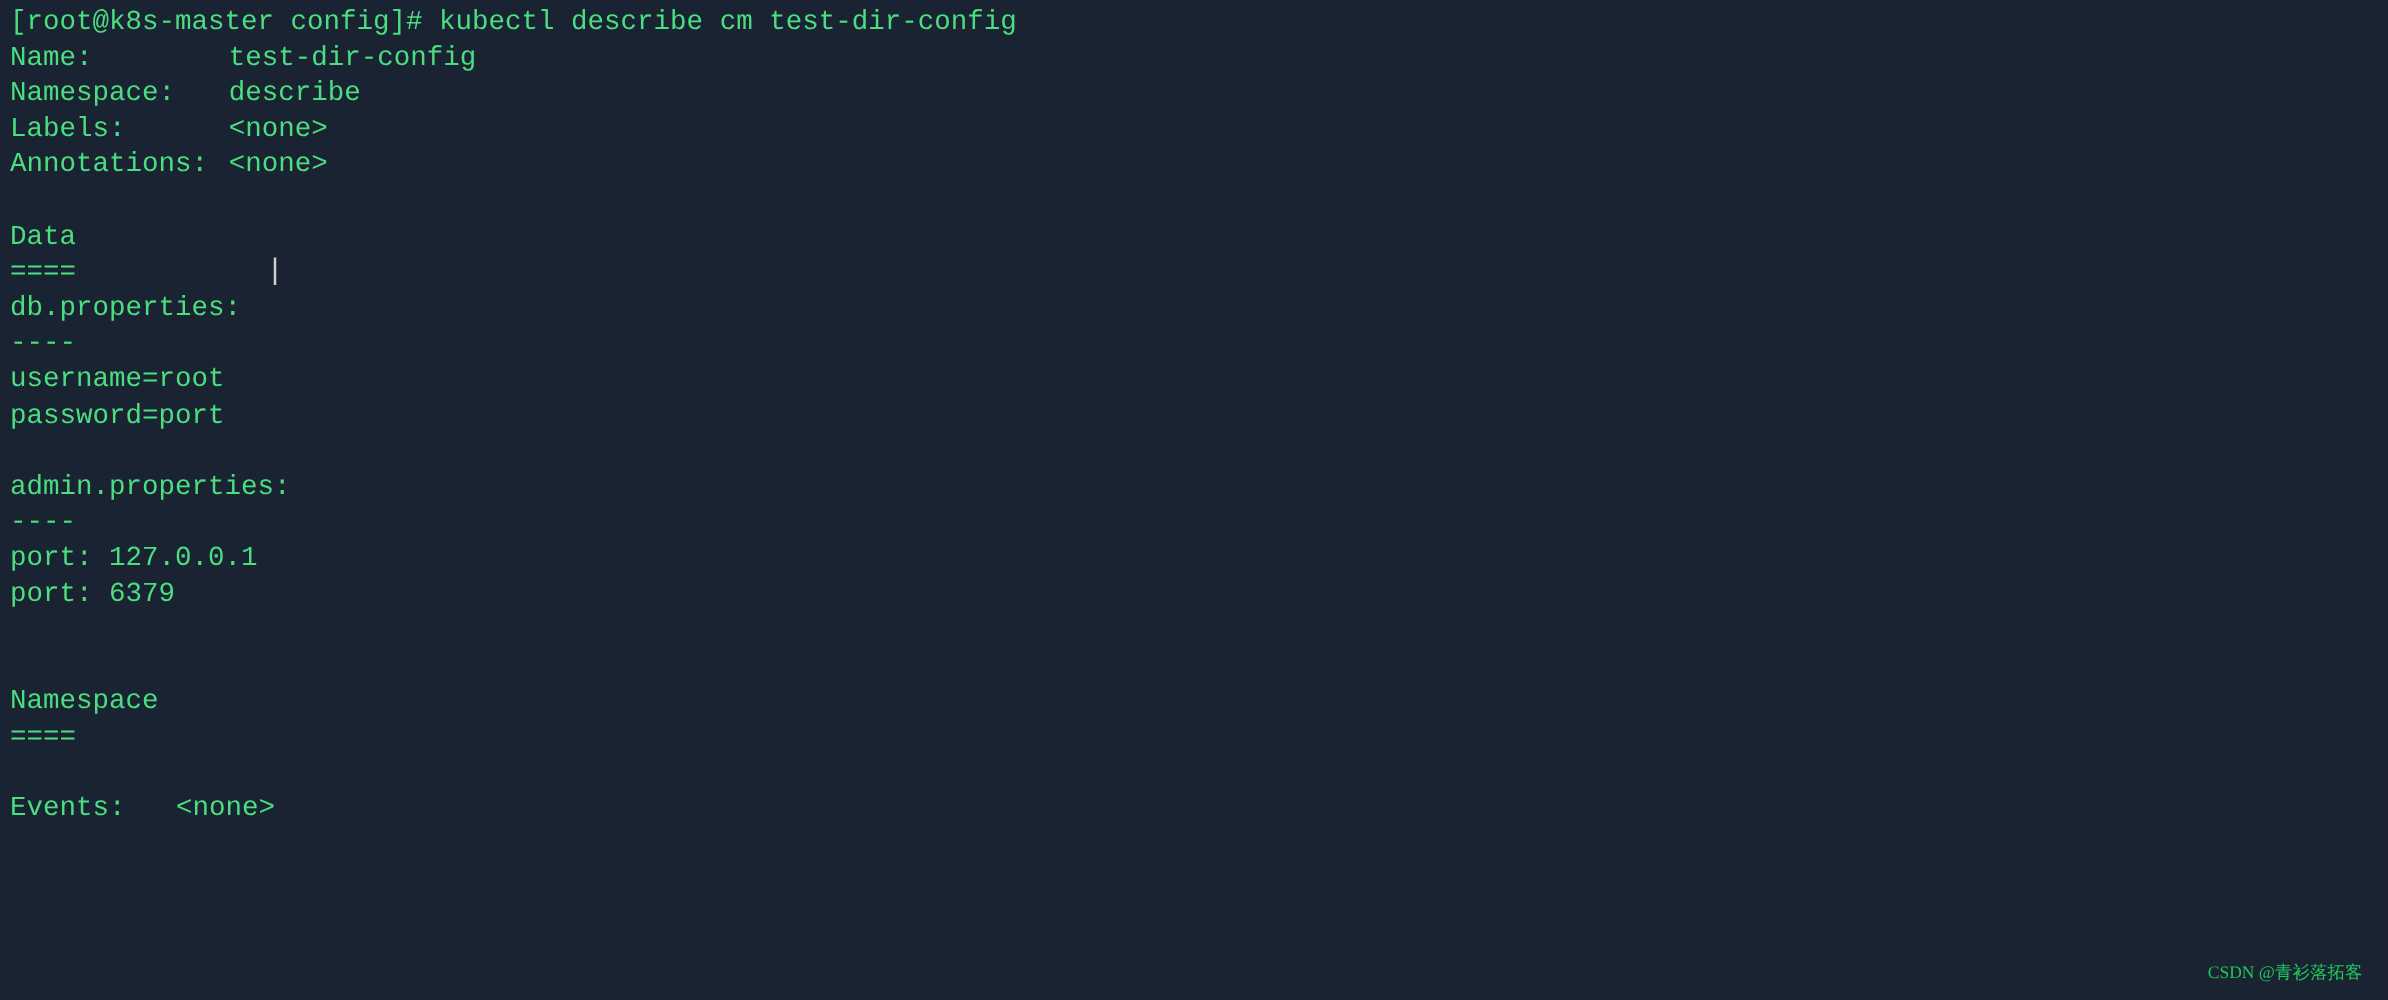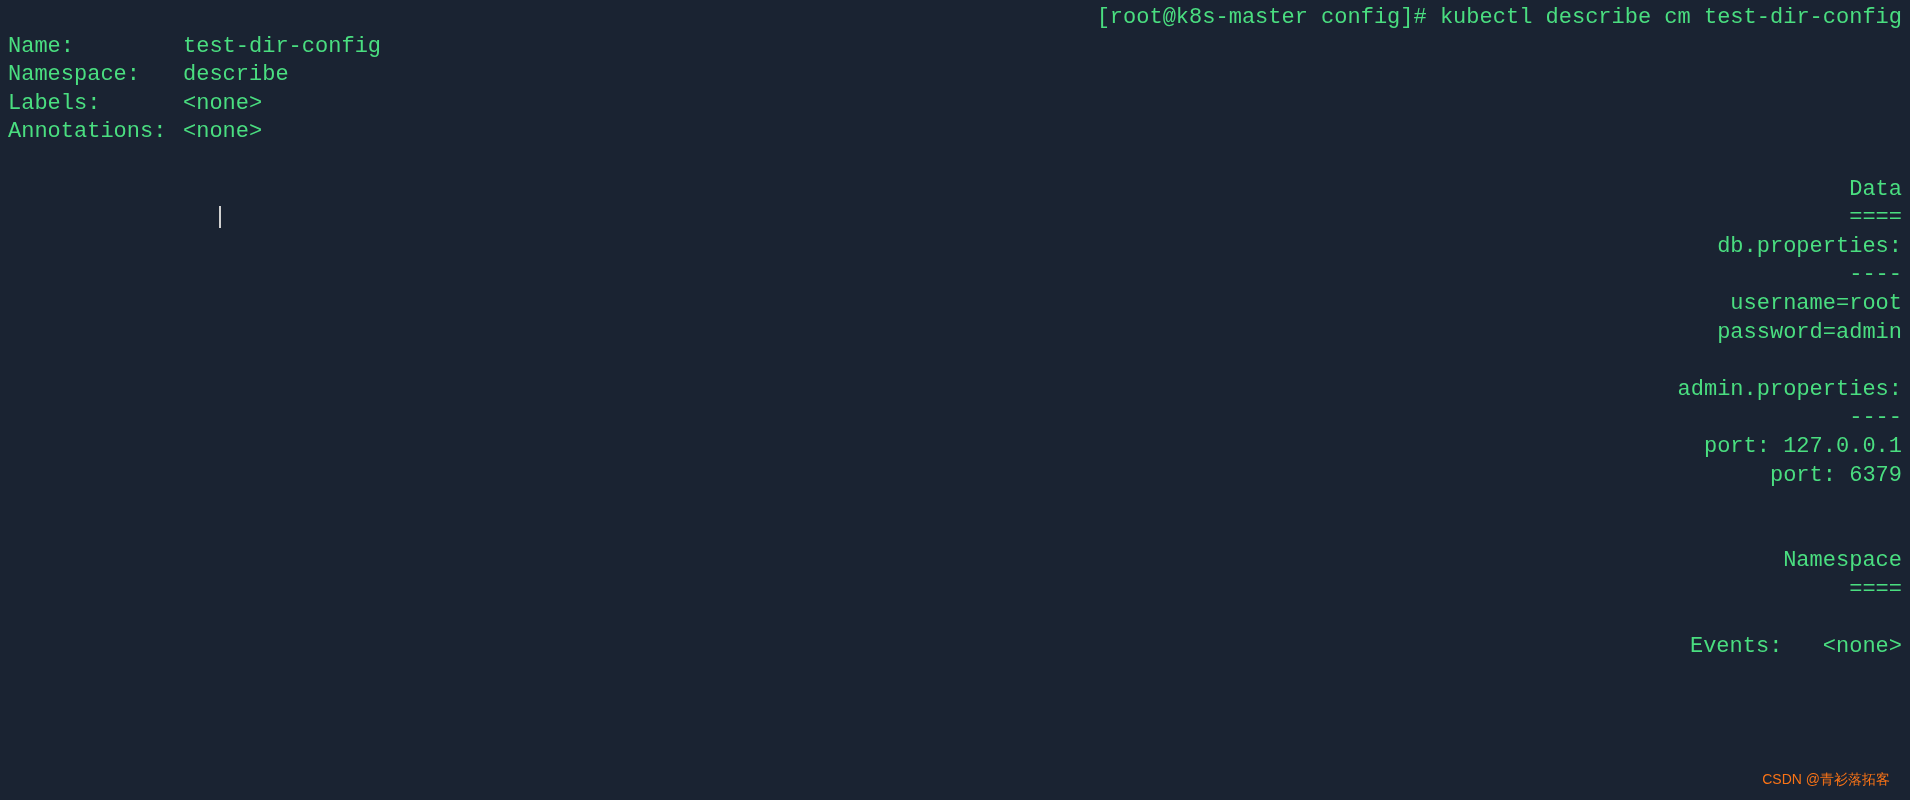--- a/index.html
+++ b/index.html
@@ -14,43 +14,42 @@
       color: #4ade80;
       padding: 4px 8px;
       width: 1910px;
       height: 800px;
       line-height: 1.3;
       position: relative;
       overflow: hidden;
     }
     .terminal-line {
       white-space: pre;
-      text-align: right;
     }
     .field-row {
       display: flex;
     }
     .field-label {
       min-width: 175px;
     }
     .cursor {
       position: absolute;
       left: 219px;
       top: 206px;
       width: 2px;
       height: 22px;
       background-color: #d0d0d0;
     }
     .watermark {
       position: absolute;
       bottom: 12px;
       right: 20px;
       font-size: 14px;
-      color: #f97316;
-      font-family: Liberation Sans, sans-serif;
+      color: #22c55e;
+      font-family: Liberation Serif, serif;
     }
     .indent {
       margin-left: 14px;
     }
   </style>
 </head>
 <body>
 
 <div class="terminal-line"><span>[root@k8s-master config]# </span><span>kubectl describe cm test-dir-config</span></div>
 
@@ -75,21 +74,21 @@
 </div>
 
 <div class="terminal-line">&nbsp;</div>
 
 <div class="terminal-line">Data</div>
 <div class="terminal-line">====</div>
 
 <div class="terminal-line">db.properties:</div>
 <div class="terminal-line">----</div>
 <div class="terminal-line">username=root</div>
-<div class="terminal-line">password=admin</div>
+<div class="terminal-line">password=port</div>
 
 <div class="terminal-line">&nbsp;</div>
 
 <div class="terminal-line">admin.properties:</div>
 <div class="terminal-line">----</div>
 <div class="terminal-line">port: 127.0.0.1</div>
 <div class="terminal-line">port: 6379</div>
 
 <div class="terminal-line">&nbsp;</div>
 <div class="terminal-line">&nbsp;</div>

